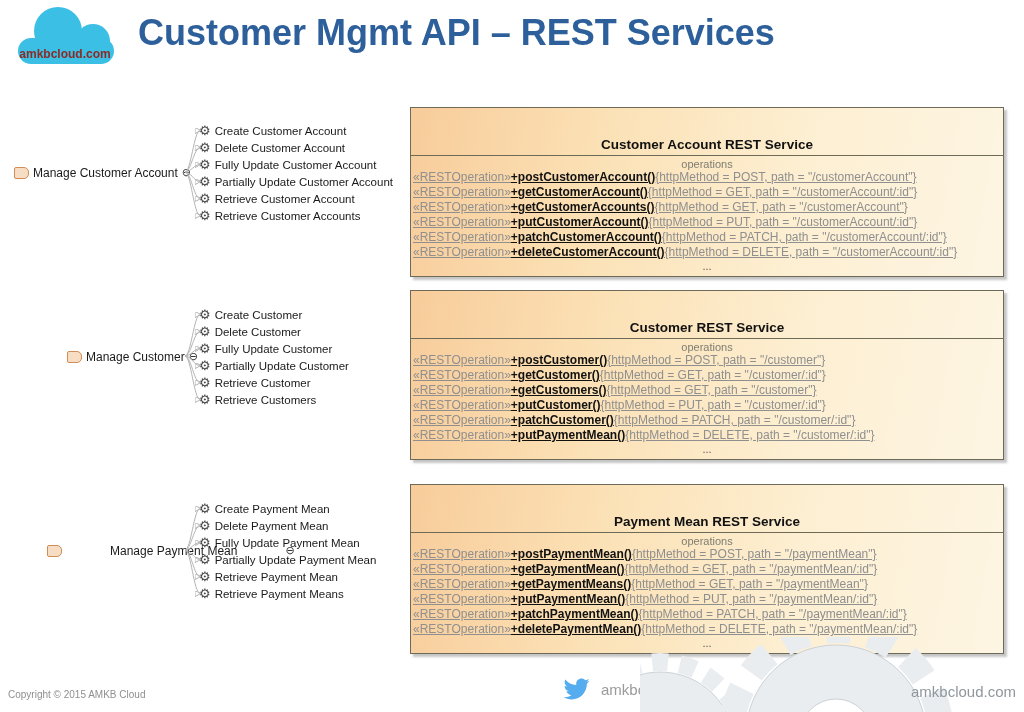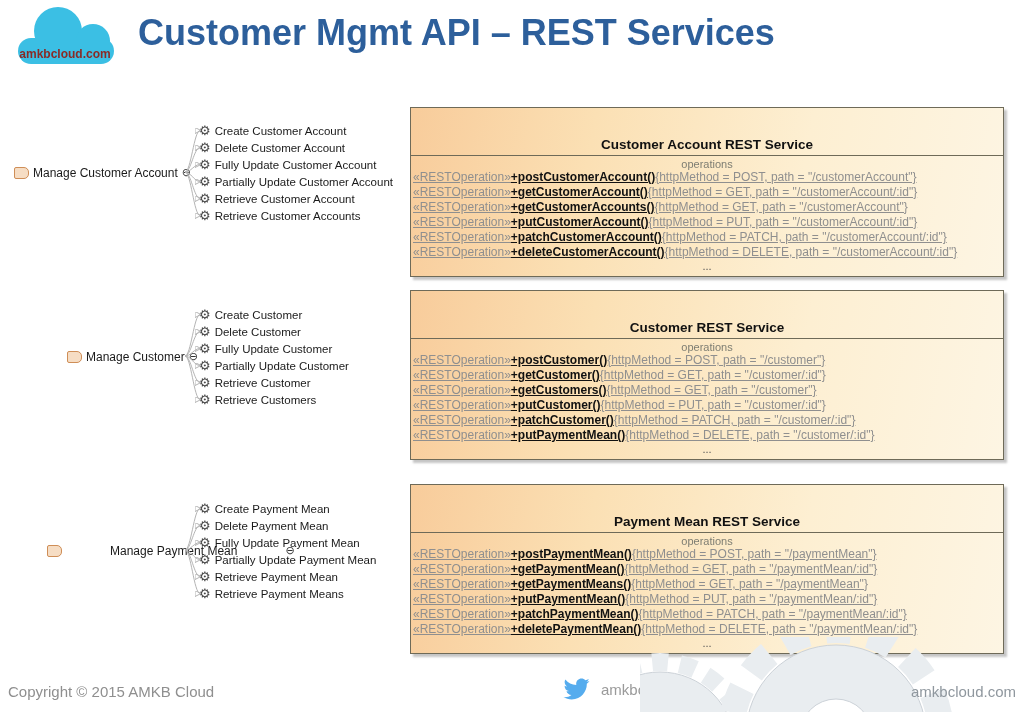--- a/index.html
+++ b/index.html
@@ -36,21 +36,21 @@
   }
   .service-title{font-size:13.5px;font-weight:bold;text-align:center;
     padding:4px 12px 3px;border-bottom:1px solid #6e6a58;color:#111;margin-top:25px;}
   .ops-label{text-align:center;color:#7d7d72;font-size:11px;padding-top:2px;}
   .op-row{font-size:12px;line-height:15px;padding-left:2px;white-space:nowrap;overflow:hidden;}
   .op-row .st{color:#8f8f8f;text-decoration:underline;}
   .op-row .sig{color:#111;font-weight:bold;text-decoration:underline;}
   .op-row .props{color:#8f8f8f;text-decoration:underline;}
   .more{text-align:center;color:#555;font-size:11px;line-height:13px;padding-bottom:3px;}
   
-  .copyright{position:absolute;left:8px;bottom:12px;font-size:15px;color:#8f8f8f;}
+  .copyright{position:absolute;left:8px;bottom:12px;font-size:10px;color:#8f8f8f;}
   .twitter-group{position:absolute;left:563px;bottom:12px;display:flex;align-items:center;gap:11px;}
   .twitter-handle{font-size:15px;color:#9a9a9a;}
   .website{position:absolute;right:8px;bottom:12px;font-size:15px;color:#8f979e;z-index:2;}
   .watermark{position:absolute;right:0;bottom:0;z-index:1;}
 </style>
 </head>
 <body>
 
 <svg class="logo-svg" width="116" height="60" viewBox="0 0 116 60">
   <g>

